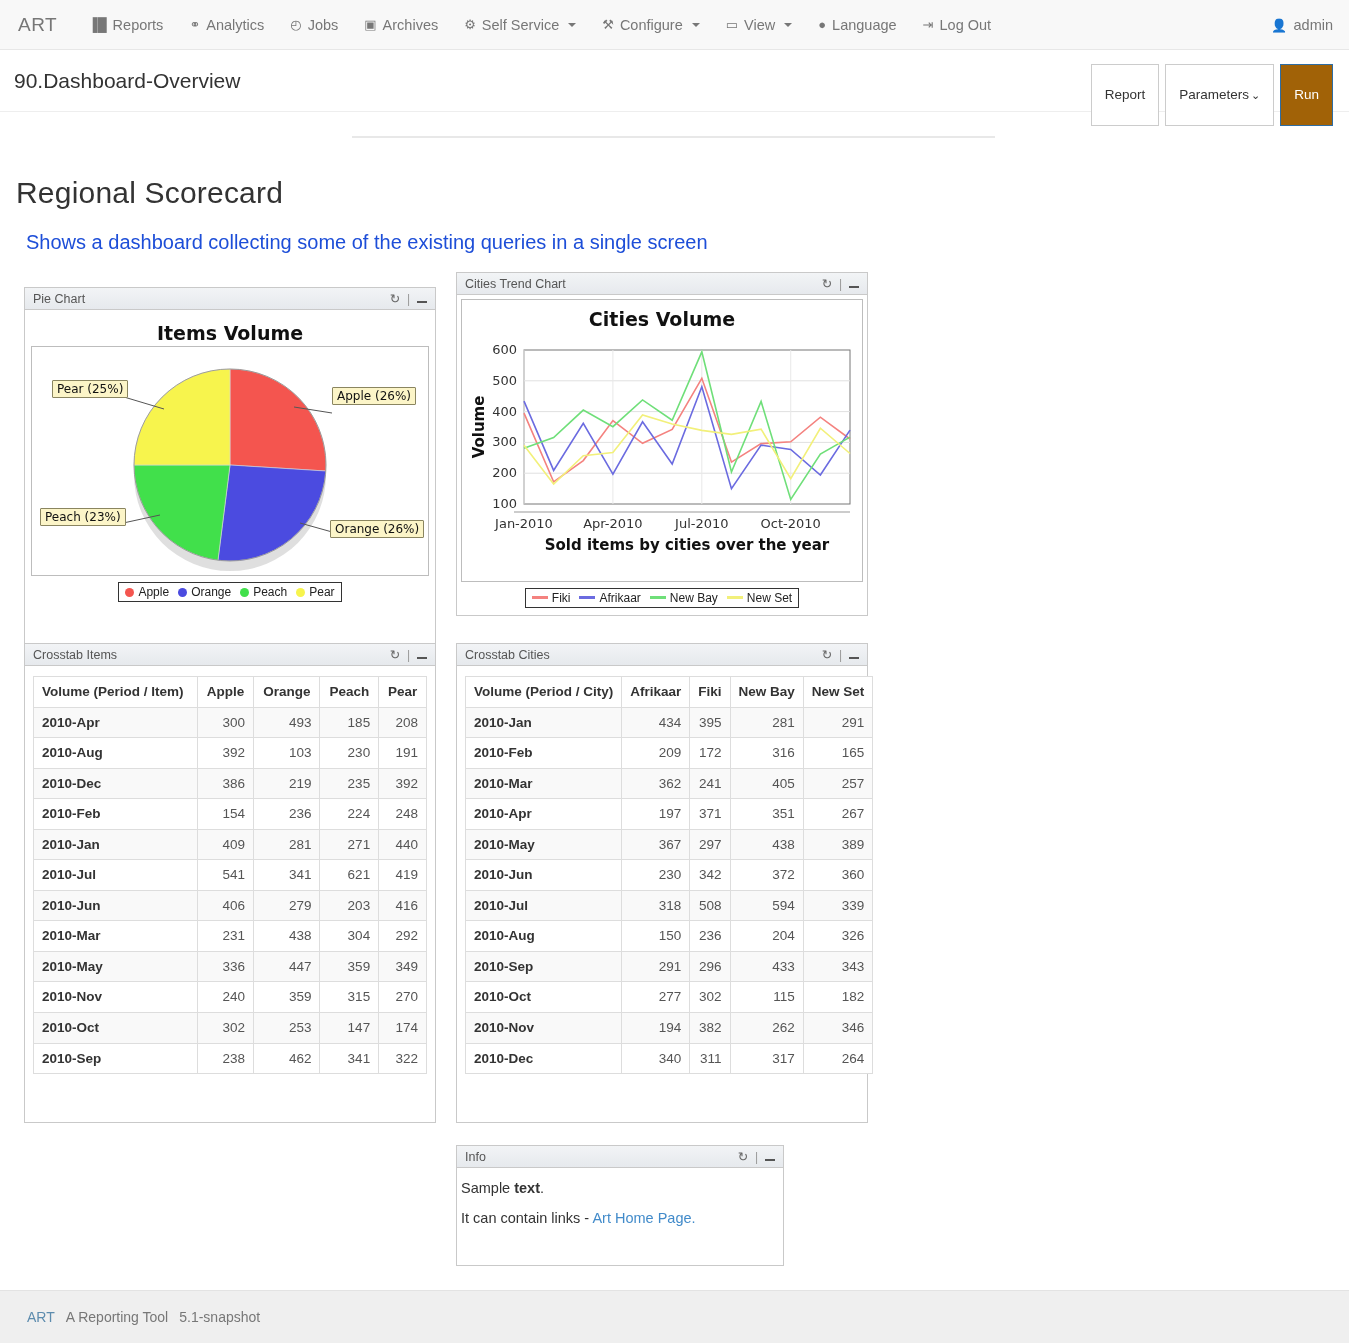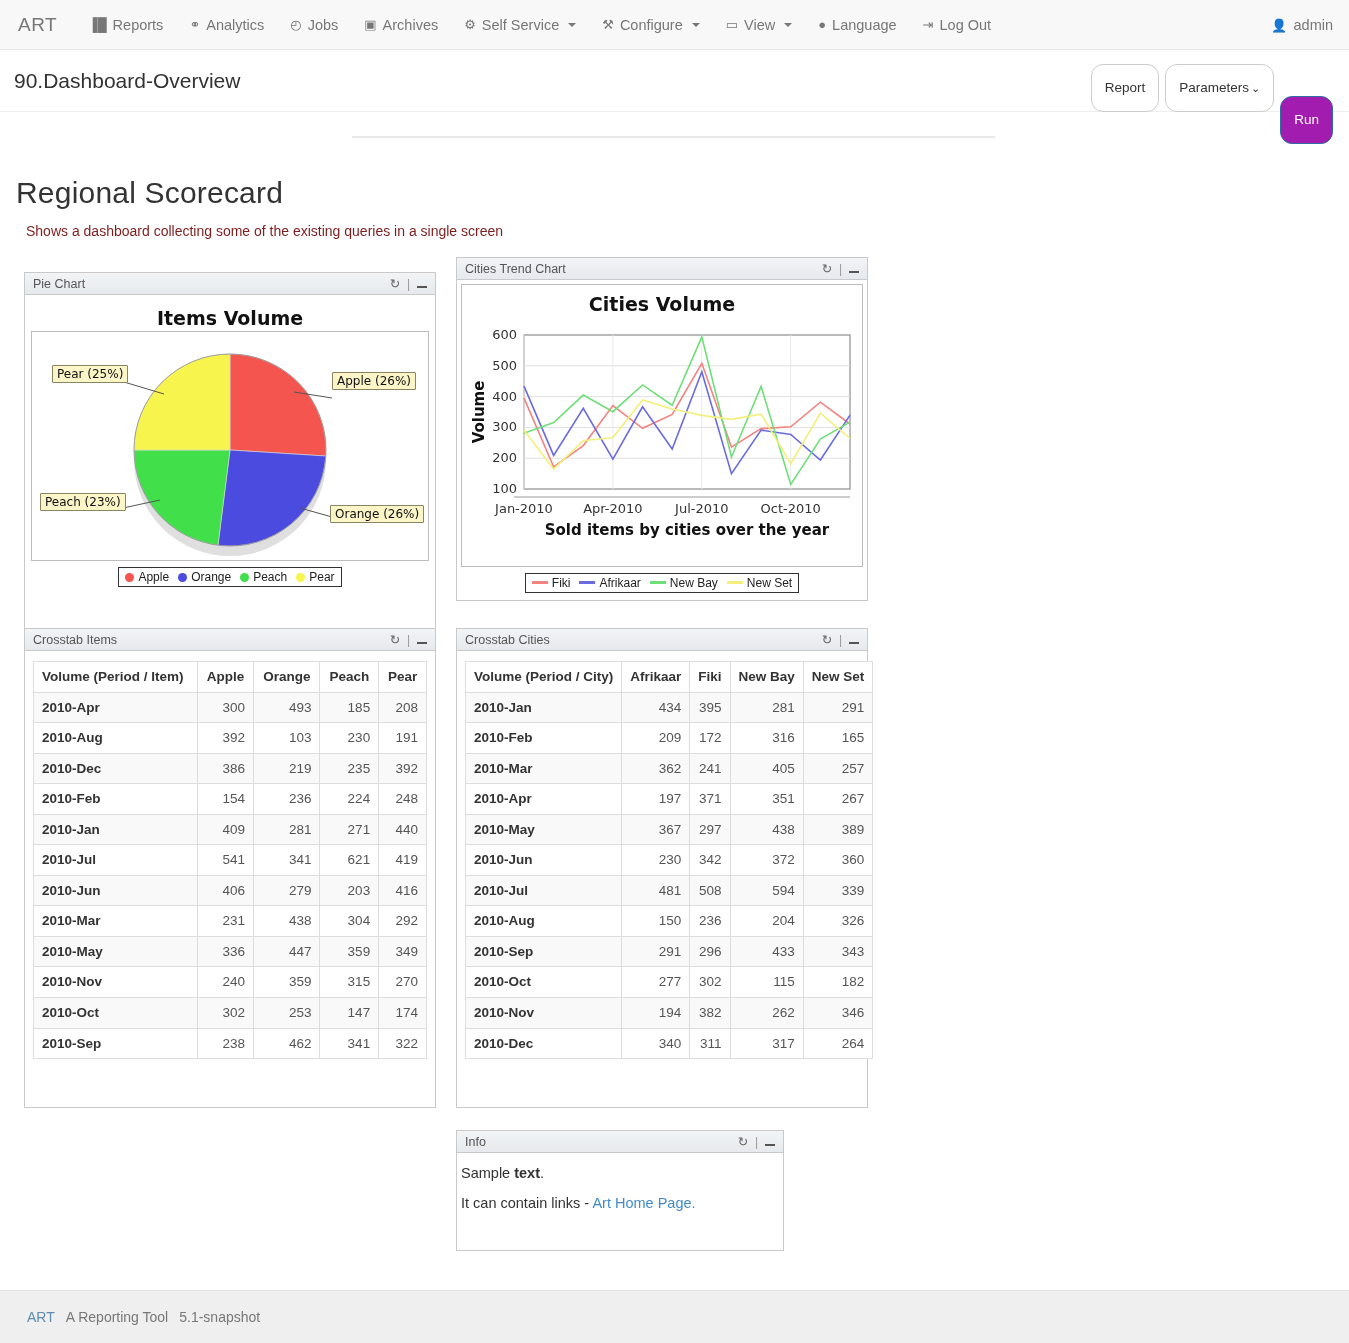--- a/index.html
+++ b/index.html
@@ -71,31 +71,31 @@
     font-size:21px;
     color:#333;
     font-weight:normal;
   }
   .report-btns {
     position:absolute; right:16px; top:14px;
     display:flex; gap:6px; align-items:flex-start;
   }
   .btn {
     font-size:13.5px;
-    padding:14px 13px;
+    padding:21px 13px;
     border:1px solid #ccc;
-    border-radius:12px;
+    border-radius:0;
     background:#fff;
     color:#333;
     cursor:pointer;
     line-height:1.35;
     font-family:"Liberation Sans", sans-serif;
   }
   .btn-primary {
-    background:#a21caf; border-color:#2e6da4; color:#fff;margin-top:32px;
+    background:#a16207; border-color:#2e6da4; color:#fff;
   }
   .btn .chev { font-size:11px; margin-left:2px; }
 
   
   .content { padding:0 14px; position:relative; }
   .thin-rule {
     position:absolute;
     left:352px; top:24px;
     width:643px; height:2px;
     background:#e8e8e8;
@@ -103,24 +103,24 @@
   .scorecard-title {
     font-size:30px;
     font-weight:normal;
     color:#333;
     margin:0;
     padding-top:64px;
     padding-left:2px;
     letter-spacing:.2px;
   }
   .scorecard-sub {
-    font-size:14px;
-    color:#7f1d1d;
+    font-size:20px;
+    color:#1d4ed8;
     padding-left:12px;
-    margin-top:13px;
+    margin-top:21px;
   }
 
   
   .grid { position:relative; margin-top:18px; }
   .panel {
     position:absolute;
     border:1px solid #c9c9c9;
     background:#fff;
   }
   .panel-head {
@@ -608,21 +608,21 @@
               </tr>
               <tr>
                 <td class="rowhdr">2010-Jun</td>
                 <td class="num">230</td>
                 <td class="num">342</td>
                 <td class="num">372</td>
                 <td class="num">360</td>
               </tr>
               <tr>
                 <td class="rowhdr">2010-Jul</td>
-                <td class="num">481</td>
+                <td class="num">318</td>
                 <td class="num">508</td>
                 <td class="num">594</td>
                 <td class="num">339</td>
               </tr>
               <tr>
                 <td class="rowhdr">2010-Aug</td>
                 <td class="num">150</td>
                 <td class="num">236</td>
                 <td class="num">204</td>
                 <td class="num">326</td>

